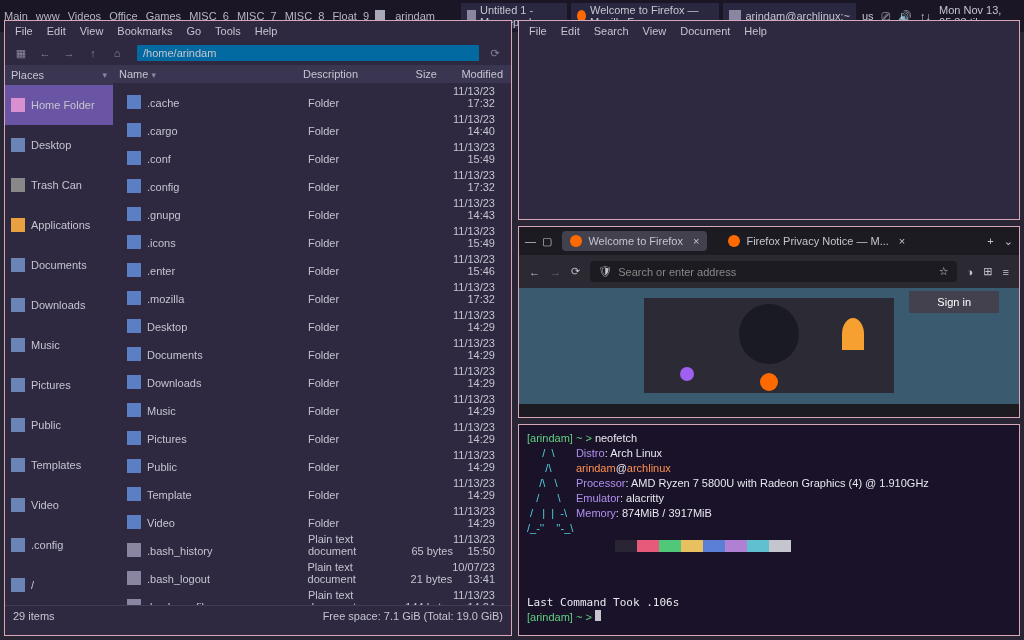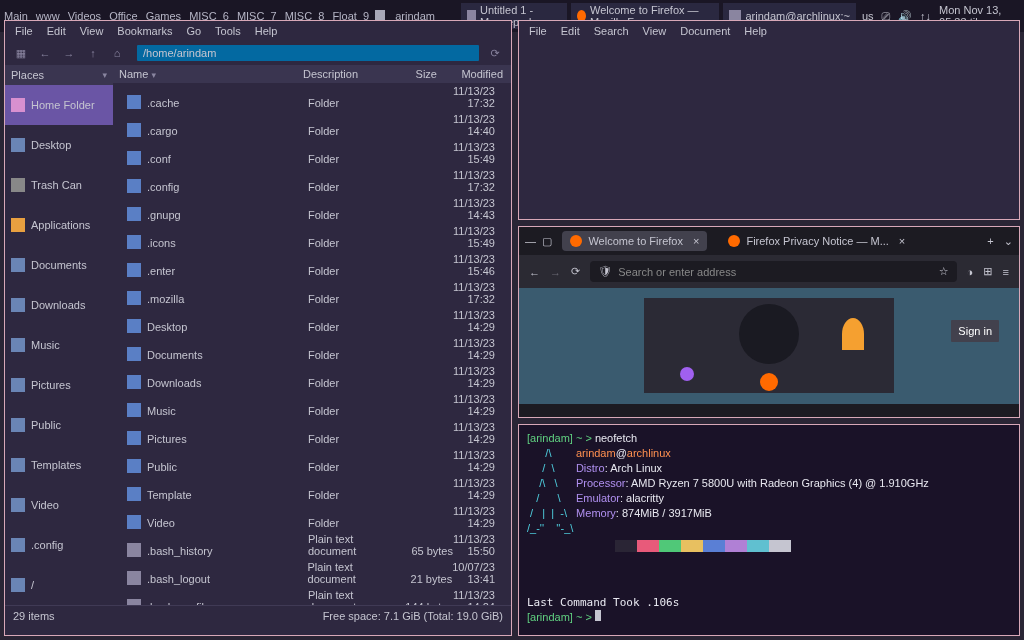--- a/index.html
+++ b/index.html
@@ -36,21 +36,21 @@
 .ff-tabs{display:flex;align-items:center;background:#1c1b22;padding:4px 6px;gap:4px}
 .sysbtn{display:flex;gap:6px;margin-right:6px}
 .sysbtn span{cursor:pointer}
 .tab{display:flex;align-items:center;gap:6px;padding:4px 8px;background:#42414d;border-radius:4px;cursor:pointer}
 .tab.inactive{background:transparent}
 .tab .cl{margin-left:4px}
 .ff-tb{display:flex;align-items:center;gap:10px;padding:6px 10px;background:#2b2a33}
 .urlbar{flex:1;display:flex;align-items:center;gap:6px;background:#1c1b22;padding:4px 8px;border-radius:4px}
 .ff-content{height:116px;background:#3a5b6f;display:flex;align-items:flex-start;justify-content:center;position:relative;overflow:hidden}
 .hero{width:250px;height:95px;background:#2b2a35;margin-top:10px;display:flex;align-items:center;justify-content:center;position:relative}
-.signin{position:absolute;top:32px;right:20px;background:#42414d;color:#fff;padding:5px 7px;border-radius:1px;cursor:pointer}
+.signin{position:absolute;top:3px;right:20px;background:#42414d;color:#fff;padding:5px 28px;border-radius:1px;cursor:pointer}
 .term{top:424px;left:518px;width:502px;height:212px;background:#1a1228;font-family:monospace;padding:6px 8px;overflow:hidden}
 .term div{font-family:monospace;font-size:11px;line-height:14px;white-space:pre}
 .tp{color:#e8e8f0}.tv{color:#ff9050}.tk{color:#b090f0}.th{color:#60d080}
 .sw{display:flex;height:12px;margin:4px 0 4px 88px}
 .sw span{width:22px;height:12px}
 .ic-fold{background:#5a7fc5}
 .ic-file{background:#8a85a0}
 .ic-home{background:#d890d0}
 .ic-desk{background:#6a85b5}
 .ic-trash{background:#888}
@@ -390,22 +390,22 @@
       <div style="position:absolute;width:22px;height:32px;background:#f5a030;right:30px;top:20px;border-radius:50% 50% 0 0"></div>
       <div style="position:absolute;width:14px;height:14px;background:#a060f0;left:36px;bottom:12px;border-radius:50%"></div>
       <div style="position:absolute;bottom:2px;width:18px;height:18px" class="ic-ff"></div>
     </div>
     <div class="signin">Sign in</div>
   </div>
 </div>
 
 <div class="win term">
   <div><span class="th">[arindam] ~ &gt; </span><span class="tp">neofetch</span></div>
+  <div><span style="color:#4fd0e0">     /  \       </span><span class="tk">Distro</span><span class="tp">: Arch Linux</span></div>
   <div><span style="color:#4fd0e0">      /\        </span><span class="tv">arindam</span><span class="tp">@</span><span class="tv">archlinux</span></div>
-  <div><span style="color:#4fd0e0">     /  \       </span><span class="tk">Distro</span><span class="tp">: Arch Linux</span></div>
   <div><span style="color:#4fd0e0">    /\   \      </span><span class="tk">Processor</span><span class="tp">: AMD Ryzen 7 5800U with Radeon Graphics (4) @ 1.910GHz</span></div>
   <div><span style="color:#4fd0e0">   /      \     </span><span class="tk">Emulator</span><span class="tp">: alacritty</span></div>
   <div><span style="color:#4fd0e0"> /   |  |  -\   </span><span class="tk">Memory</span><span class="tp">: 874MiB / 3917MiB</span></div>
   <div><span style="color:#4fd0e0">/_-''    ''-_\</span></div>
   <div class="sw" id="swatches"><span style="background: rgb(42, 37, 53);"></span><span style="background: rgb(232, 90, 122);"></span><span style="background: rgb(80, 200, 120);"></span><span style="background: rgb(232, 192, 96);"></span><span style="background: rgb(90, 127, 213);"></span><span style="background: rgb(176, 128, 213);"></span><span style="background: rgb(96, 192, 208);"></span><span style="background: rgb(197, 197, 208);"></span></div>
   <div style="height:40px"></div>
   <div class="tp">Last Command Took .106s</div>
   <div><span class="th">[arindam] ~ &gt; </span><span style="background:#c5c5d0;display:inline-block;width:6px;height:11px"></span></div>
 </div>
 

